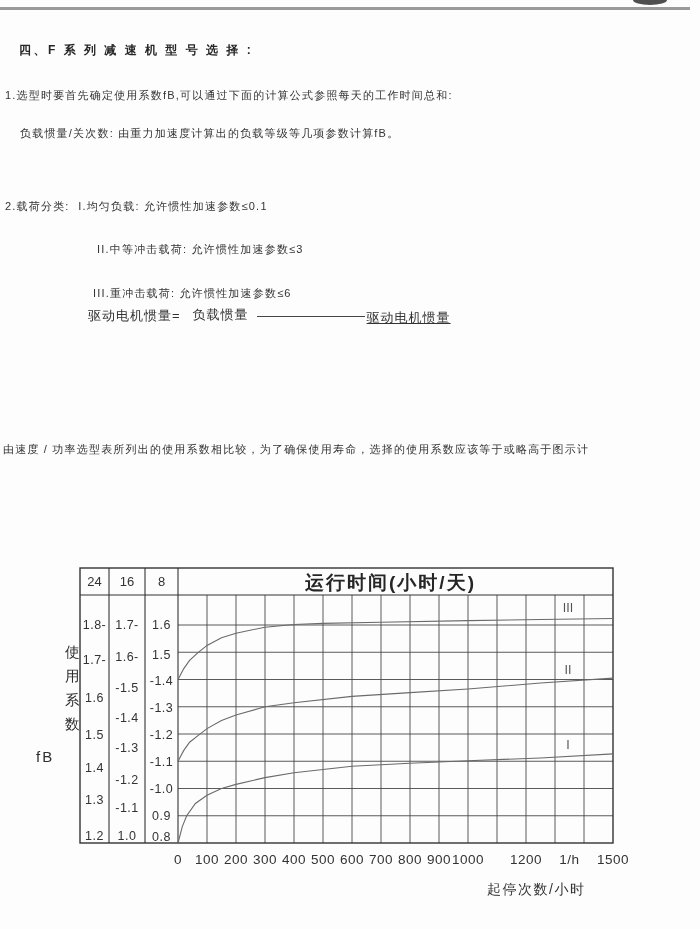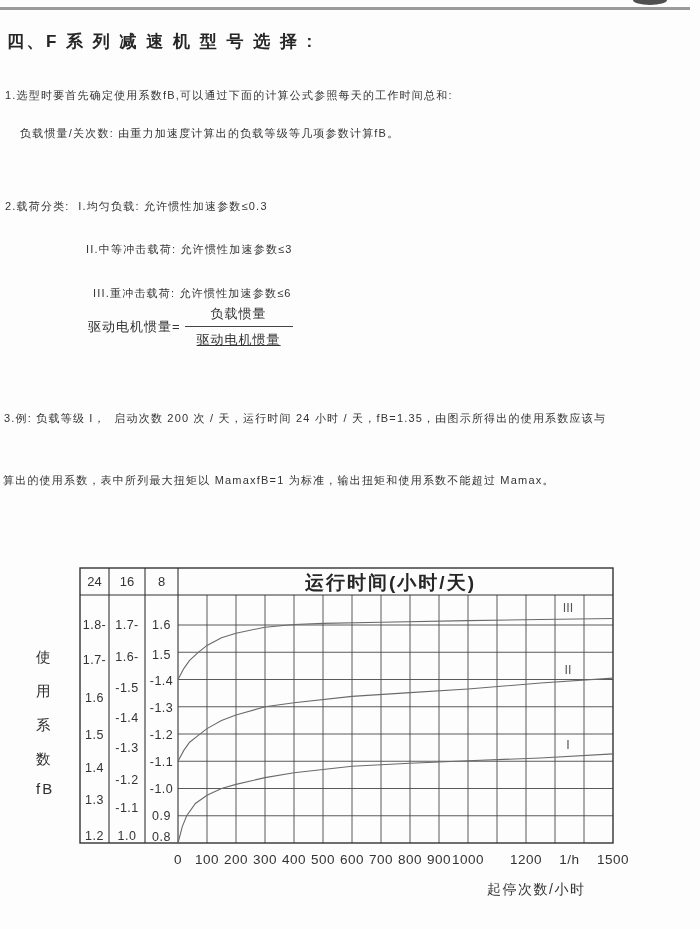--- a/index.html
+++ b/index.html
@@ -7,42 +7,42 @@
   .page{
     position:relative;width:700px;height:929px;margin:0;
     background:#fdfdfd;overflow:hidden;
     font-family:"Liberation Sans","DejaVu Sans",sans-serif;
     color:#333;
   }
   .top-rule{position:absolute;left:0;top:7px;width:690px;height:3px;background:#9a9a9a;}
   .top-icon{position:absolute;left:633px;top:0;width:34px;height:5px;background:#4f4f4f;
     border-radius:0 0 17px 17px / 0 0 5px 5px;}
   .title{
-    position:absolute;left:7px;top:30px;margin:0;
-    font-size:17px;font-weight:bold;letter-spacing:2.5px;color:#262626;
+    position:absolute;left:7px;top:30px;margin:12px;
+    font-size:12px;font-weight:bold;letter-spacing:2.5px;color:#262626;
     white-space:pre;
   }
   .line{
     position:absolute;font-size:11px;letter-spacing:1.2px;color:#333;
     white-space:pre;line-height:14px;
   }
   .formula{
     position:absolute;left:88px;top:305px;display:flex;align-items:center;
     font-size:13px;letter-spacing:1px;color:#333;white-space:pre;
   }
-  .frac{display:inline-flex;flex-direction:column;align-items:center;margin-left:4px;}
+  .frac{display:inline-flex;flex-direction:row;align-items:center;margin-left:4px;}
   .frac .num{padding:0 8px 3px 8px;}
   .frac .bar{width:108px;height:0;border-top:1.5px solid #444;}
   .frac .den{padding:4px 2px 0 2px;text-decoration:underline;}
   .y-axis-label{
     position:absolute;left:36px;top:640px;width:18px;
     font-size:14.5px;color:#2e2e2e;letter-spacing:0;
   }
-  .y-axis-label .cjk{width:16px;word-break:break-all;line-height:34px;}
-  .y-axis-label .fb{margin-top:4px;font-size:15px;letter-spacing:2px;color:#2e2e2e;}
+  .y-axis-label .cjk{width:16px;word-break:break-all;line-height:24px;margin-left:29px;}
+  .y-axis-label .fb{margin-top:12px;font-size:15px;letter-spacing:2px;color:#2e2e2e;}
   .x-axis-title{
     position:absolute;left:487px;top:881px;font-size:14px;letter-spacing:1.5px;color:#333;white-space:pre;
   }
   svg text{fill:#333;}
   svg .hdr{font-size:13px;}
   svg .chart-title{font-size:19px;font-weight:bold;letter-spacing:2px;fill:#262626;}
   svg .scale{font-size:12.5px;letter-spacing:0.5px;}
   svg .xtick{font-size:13.5px;letter-spacing:0.5px;}
   svg .curve-label{font-size:12.5px;fill:#555;}
 </style>
@@ -52,35 +52,34 @@
 <div class="page">
 
   <div class="top-rule"></div>
   <div class="top-icon"></div>
 
   <h1 class="title">四、F 系 列 减 速 机 型 号 选 择 :</h1>
 
   <div class="line" style="left:5px;top:88px">1.选型时要首先确定使用系数fB,可以通过下面的计算公式参照每天的工作时间总和:</div>
   <div class="line" style="left:20px;top:126px">负载惯量/关次数: 由重力加速度计算出的负载等级等几项参数计算fB。</div>
 
-  <div class="line" style="left:5px;top:199px">2.载荷分类:  I.均匀负载: 允许惯性加速参数≤0.3</div>
-  <div class="line" style="left:86px;top:242px">II.中等冲击载荷: 允许惯性加速参数≤3</div>
+  <div class="line" style="left:5px;top:199px">2.载荷分类:  I.均匀负载: 允许惯性加速参数≤0.1</div>
+  <div class="line" style="left:97px;top:242px">II.中等冲击载荷: 允许惯性加速参数≤3</div>
   <div class="line" style="left:93px;top:286px">III.重冲击载荷: 允许惯性加速参数≤6</div>
 
   <div class="formula">
     <span>驱动电机惯量=</span>
     <span class="frac">
       <span class="num">负载惯量</span>
       <span class="bar"></span>
       <span class="den">驱动电机惯量</span>
     </span>
   </div>
 
-  <div class="line" style="left:4px;top:411px">3.例: 负载等级 I，  启动次数 200 次 / 天，运行时间 24 小时 / 天，fB=1.35，由图示所得出的使用系数应该与</div>
-  <div class="line" style="left:3px;top:473px">算出的使用系数，表中所列最大扭矩以 MamaxfB=1 为标准，输出扭矩和使用系数不能超过 Mamax。</div>
+  <div class="line" style="left:3px;top:442px">由速度 / 功率选型表所列出的使用系数相比较，为了确保使用寿命，选择的使用系数应该等于或略高于图示计</div>
 
   <svg id="chart" style="position:absolute;left:0;top:0" width="700" height="929" viewBox="0 0 700 929" xmlns="http://www.w3.org/2000/svg">
       <line x1="207" y1="595" x2="207" y2="843" stroke="#474747" stroke-width="0.9"></line>
       <line x1="236" y1="595" x2="236" y2="843" stroke="#474747" stroke-width="0.9"></line>
       <line x1="265" y1="595" x2="265" y2="843" stroke="#474747" stroke-width="0.9"></line>
       <line x1="294" y1="595" x2="294" y2="843" stroke="#474747" stroke-width="0.9"></line>
       <line x1="323" y1="595" x2="323" y2="843" stroke="#474747" stroke-width="0.9"></line>
       <line x1="352" y1="595" x2="352" y2="843" stroke="#474747" stroke-width="0.9"></line>
       <line x1="381" y1="595" x2="381" y2="843" stroke="#474747" stroke-width="0.9"></line>
       <line x1="410" y1="595" x2="410" y2="843" stroke="#474747" stroke-width="0.9"></line>

